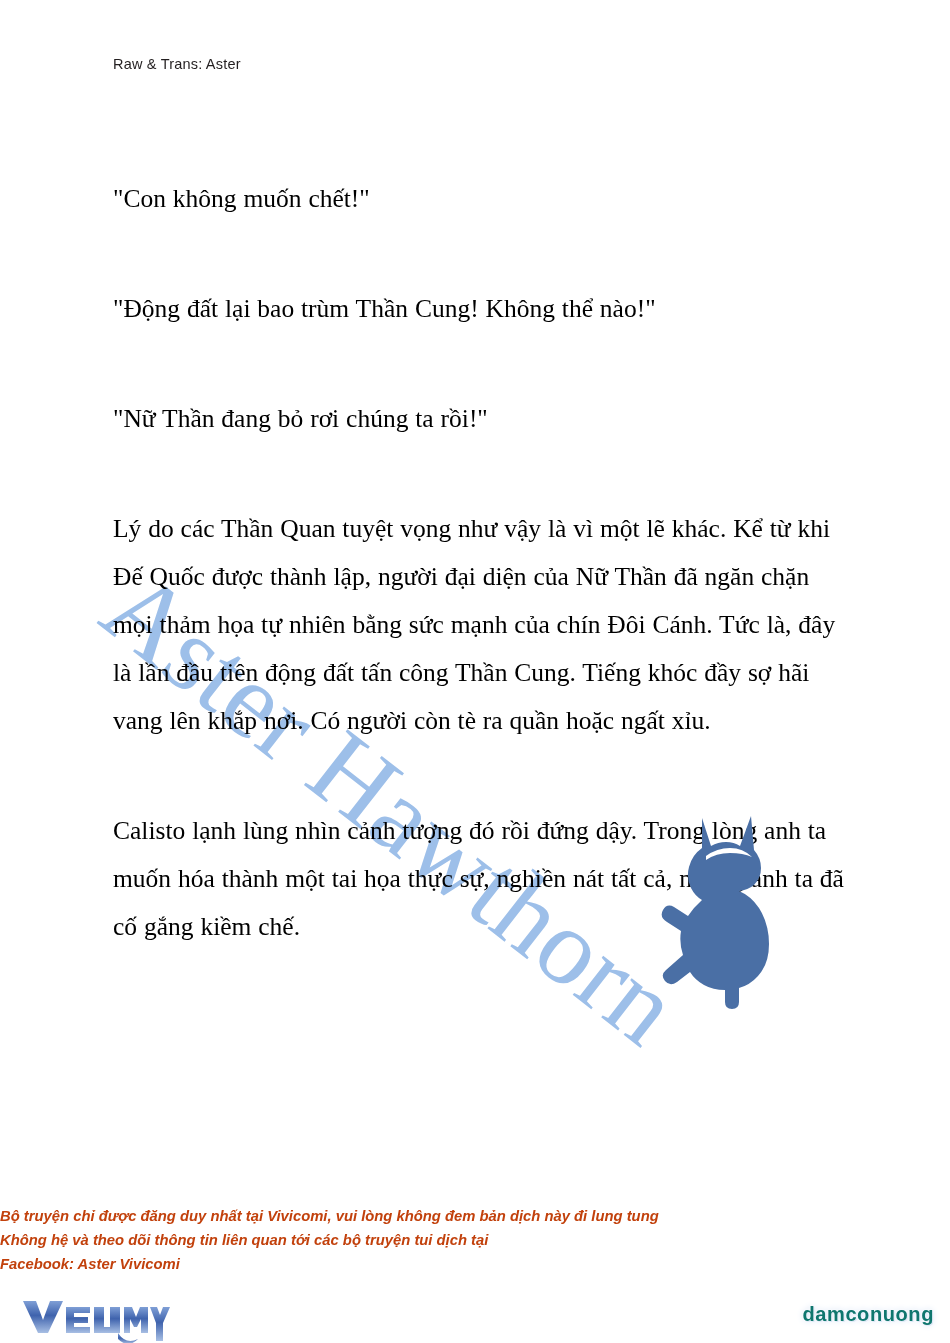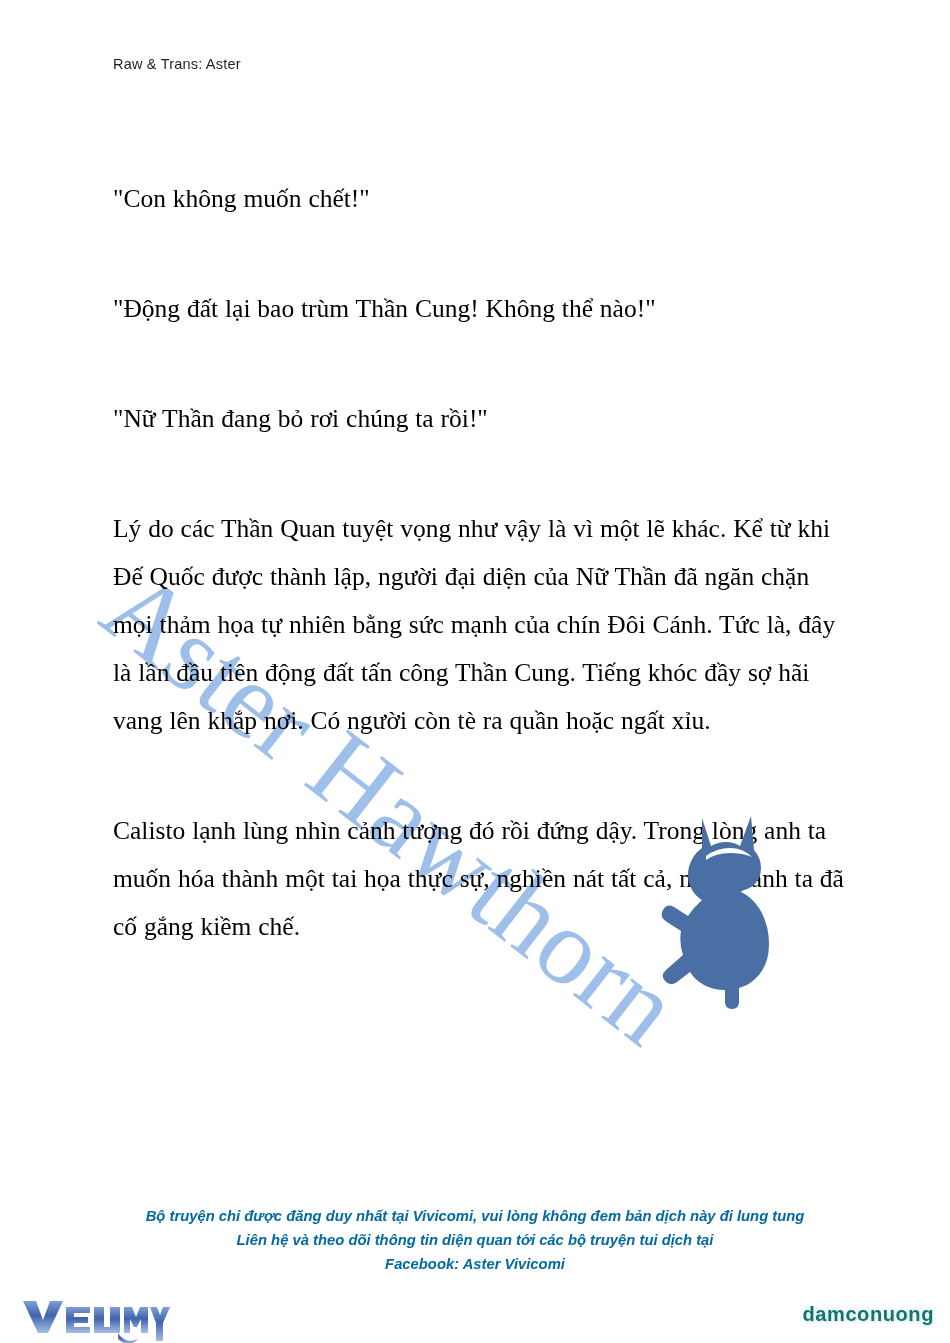--- a/index.html
+++ b/index.html
@@ -79,27 +79,27 @@
     z-index: 3;
     pointer-events: none;
   }
 
   
   .footer-notice {
     position: absolute;
     left: 0;
     right: 0;
     top: 1204px;
-    text-align: center;
+    text-align: left;
     font-family: "Liberation Sans", "DejaVu Sans", sans-serif;
     font-style: italic;
     font-weight: bold;
     font-size: 14.8px;
     line-height: 24px;
-    color: #0369a1;
+    color: #c2410c;
     z-index: 4;
   }
   .footer-notice div {
     white-space: nowrap;
   }
 
   
   .logo-vcomycs {
     position: absolute;
     left: 20px;
@@ -182,21 +182,21 @@
       M 51 44
       Q 62 36 75 36
       Q 88 36 97 45
       Q 88 41 75 41
       Q 61 41 51 48
       Z"></path>
   </svg>
 
   <div class="footer-notice">
     <div>Bộ truyện chỉ được đăng duy nhất tại Vivicomi, vui lòng không đem bản dịch này đi lung tung</div>
-    <div>Liên hệ và theo dõi thông tin diện quan tới các bộ truyện tui dịch tại</div>
+    <div>Không hệ và theo dõi thông tin liên quan tới các bộ truyện tui dịch tại</div>
     <div>Facebook: Aster Vivicomi</div>
   </div>
 
   <svg class="logo-vcomycs" viewBox="0 0 150 50">
     <defs>
       <linearGradient id="vgrad" x1="0" y1="0" x2="0" y2="1">
         <stop offset="0%" stop-color="#7f9fd6"></stop>
         <stop offset="45%" stop-color="#3f63ad"></stop>
         <stop offset="100%" stop-color="#a8bfe4"></stop>
       </linearGradient>

